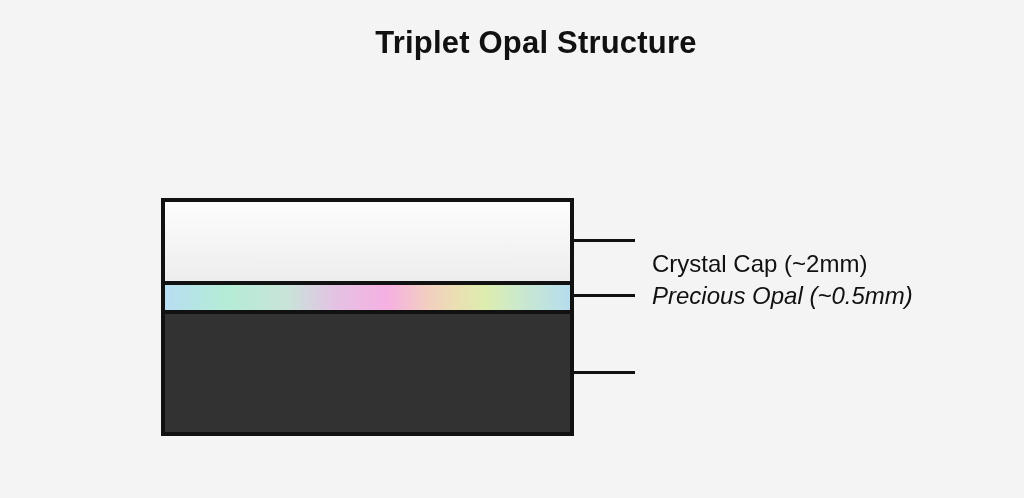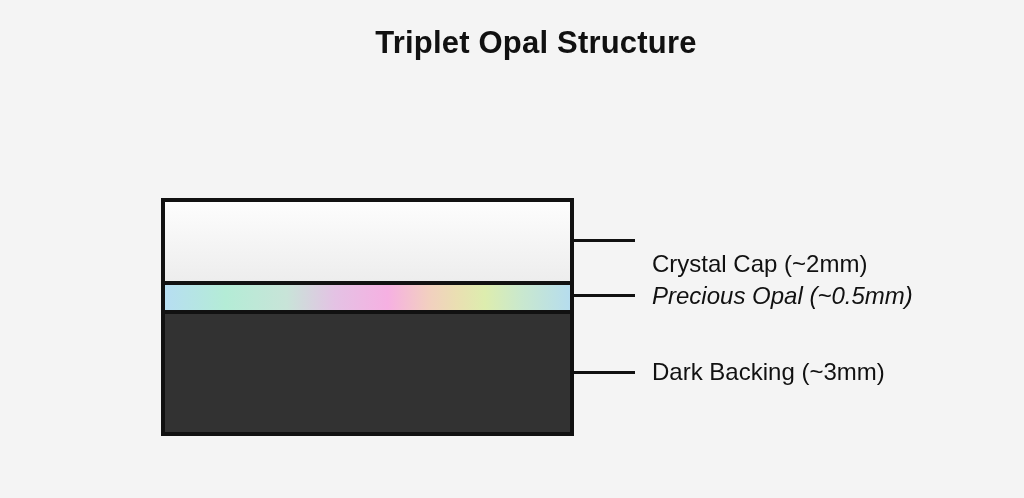--- a/index.html
+++ b/index.html
@@ -84,15 +84,14 @@
     <div class="layer opal" style="background: linear-gradient(to right, rgb(183, 222, 242) 0%, rgb(180, 236, 214) 15%, rgb(200, 228, 216) 30%, rgb(228, 194, 228) 42%, rgb(246, 176, 226) 55%, rgb(242, 207, 192) 65%, rgb(234, 223, 178) 72%, rgb(221, 237, 174) 79%, rgb(201, 232, 206) 88%, rgb(182, 221, 238) 100%);"></div>
     <div class="layer backing" style="background: rgb(50, 50, 50);"></div>
   </div>
 
   <div class="leader l1"></div>
   <div class="leader l2"></div>
   <div class="leader l3"></div>
 
   <div class="layer-label lab1">Crystal Cap (~2mm)</div>
   <div class="layer-label lab2">Precious Opal (~0.5mm)</div>
-  <div class="layer-label lab3">Dark Backing (~3mm)</div>
 
 </div>
 
 </body></html>

